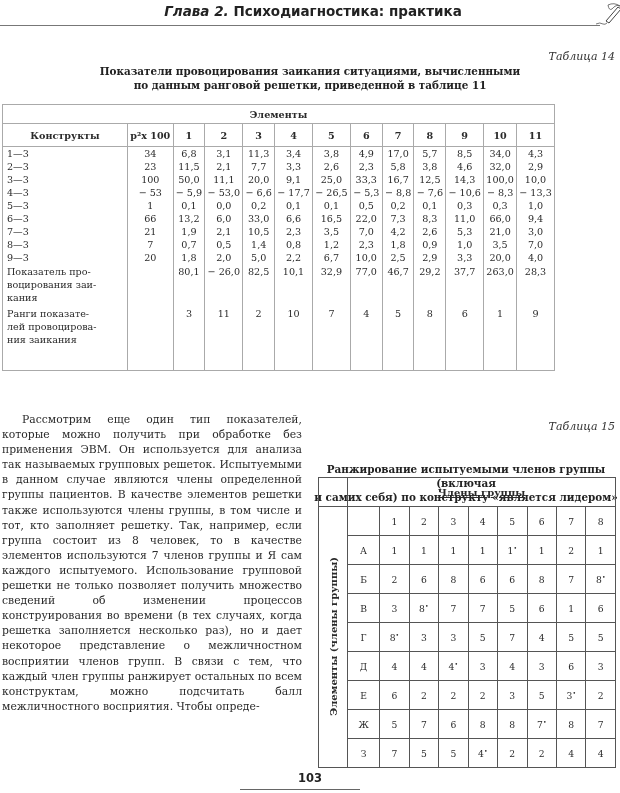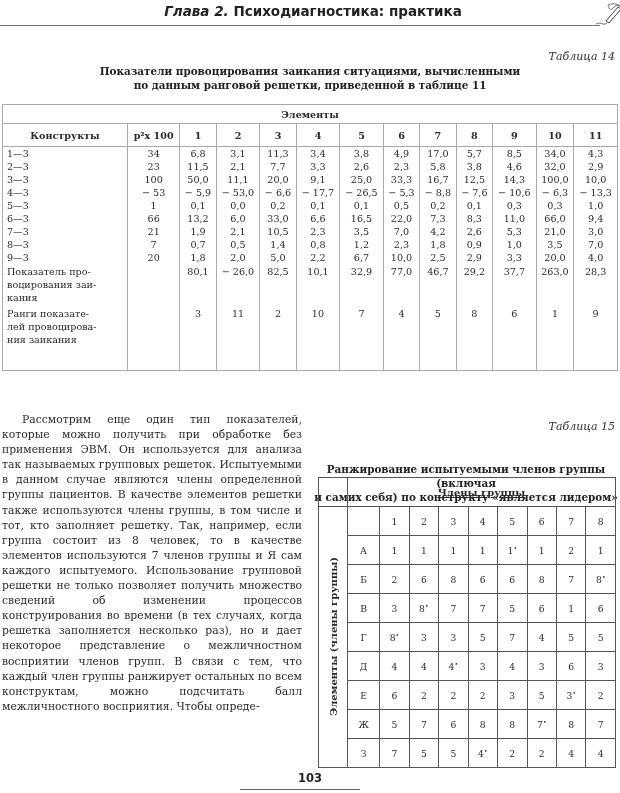--- a/index.html
+++ b/index.html
@@ -5,21 +5,21 @@
   html, body { margin:0; padding:0; background:#fff; }
   body { width:620px; height:793px; position:relative; overflow:hidden; color:#2a2a2a; font-family:"DejaVu Serif", serif; }
   .header { position:absolute; left:0; top:0; width:620px; height:26px;padding-left:6px; }
   .header-title { position:absolute; left:0; right:0; top:3px; text-align:center; font-family:"DejaVu Sans", sans-serif; font-weight:bold; font-size:13.5px; color:#222; }
   .header-title i { font-style:italic; }
   .header-rule { position:absolute; left:0; top:25px; width:600px; height:1px; background:#777; }
   .header-icon { position:absolute; right:2px; top:1px; width:30px; height:26px; }
   .table-no { position:absolute; font-style:italic; font-size:11px; color:#333; }
   .caption { position:absolute; text-align:center; font-weight:bold; font-size:10.4px; line-height:14px; color:#222; }
   table { border-collapse:collapse; position:absolute; font-family:"DejaVu Serif", serif; }
-  #t14 { left:2px; top:104px; width:616px; font-size:9.6px; }
+  #t14 { left:2px; top:104px; width:553px; font-size:9.6px; }
   #t14 td, #t14 th { border-left:1px solid #aaa; border-right:1px solid #aaa; padding:0 2px; text-align:center; height:13px; line-height:13px; }
   #t14 th { font-weight:bold; border-top:1px solid #aaa; border-bottom:1px solid #aaa; height:22px; }
   #t14 .first { text-align:left; padding-left:4px; }
   #t14 .multi td { vertical-align:top; line-height:13px; }
   #t14 .last td { border-bottom:1px solid #aaa; }
   .body-text { position:absolute; left:2px; top:412px; width:300px; font-size:10.8px; line-height:15.1px; text-align:justify; color:#2a2a2a; }
   .body-text p { margin:0; }
   .body-text p.indent { text-indent:20px; }
   #t15 { left:318px; top:477px; width:298px; font-size:9.2px; border:1px solid #555; }
   #t15 td { border:1px solid #555; text-align:center; height:28px; padding:0; }
@@ -124,21 +124,21 @@
         <td>− 53</td>
         <td>− 5,9</td>
         <td>− 53,0</td>
         <td>− 6,6</td>
         <td>− 17,7</td>
         <td>− 26,5</td>
         <td>− 5,3</td>
         <td>− 8,8</td>
         <td>− 7,6</td>
         <td>− 10,6</td>
-        <td>− 6,3</td>
+        <td>− 8,3</td>
         <td>− 13,3</td>
       </tr>
       <tr>
         <td class="first">5—3</td>
         <td>1</td>
         <td>0,1</td>
         <td>0,0</td>
         <td>0,2</td>
         <td>0,1</td>
         <td>0,1</td>

